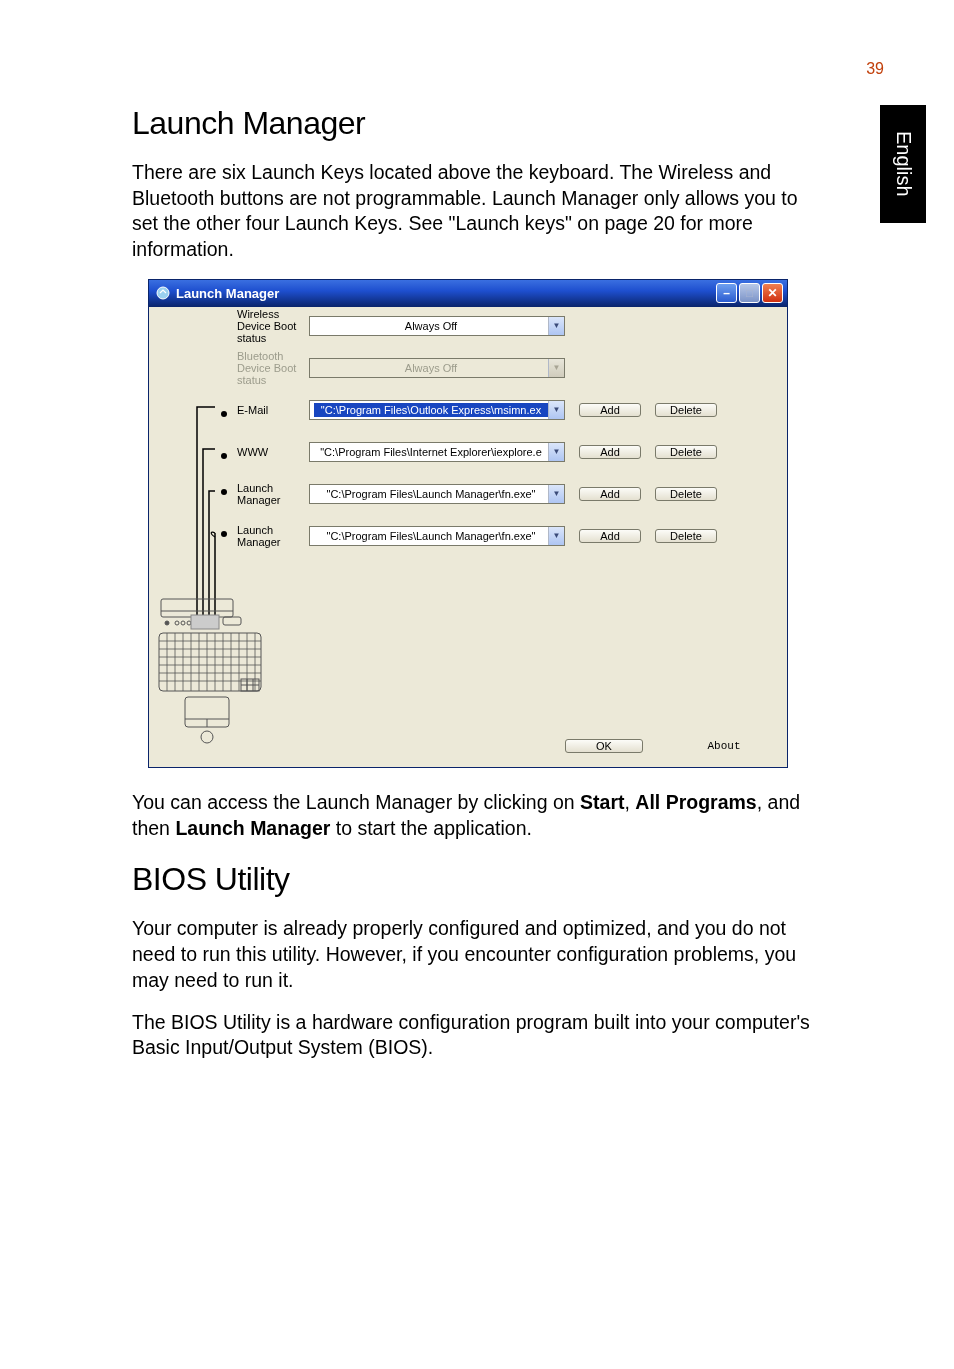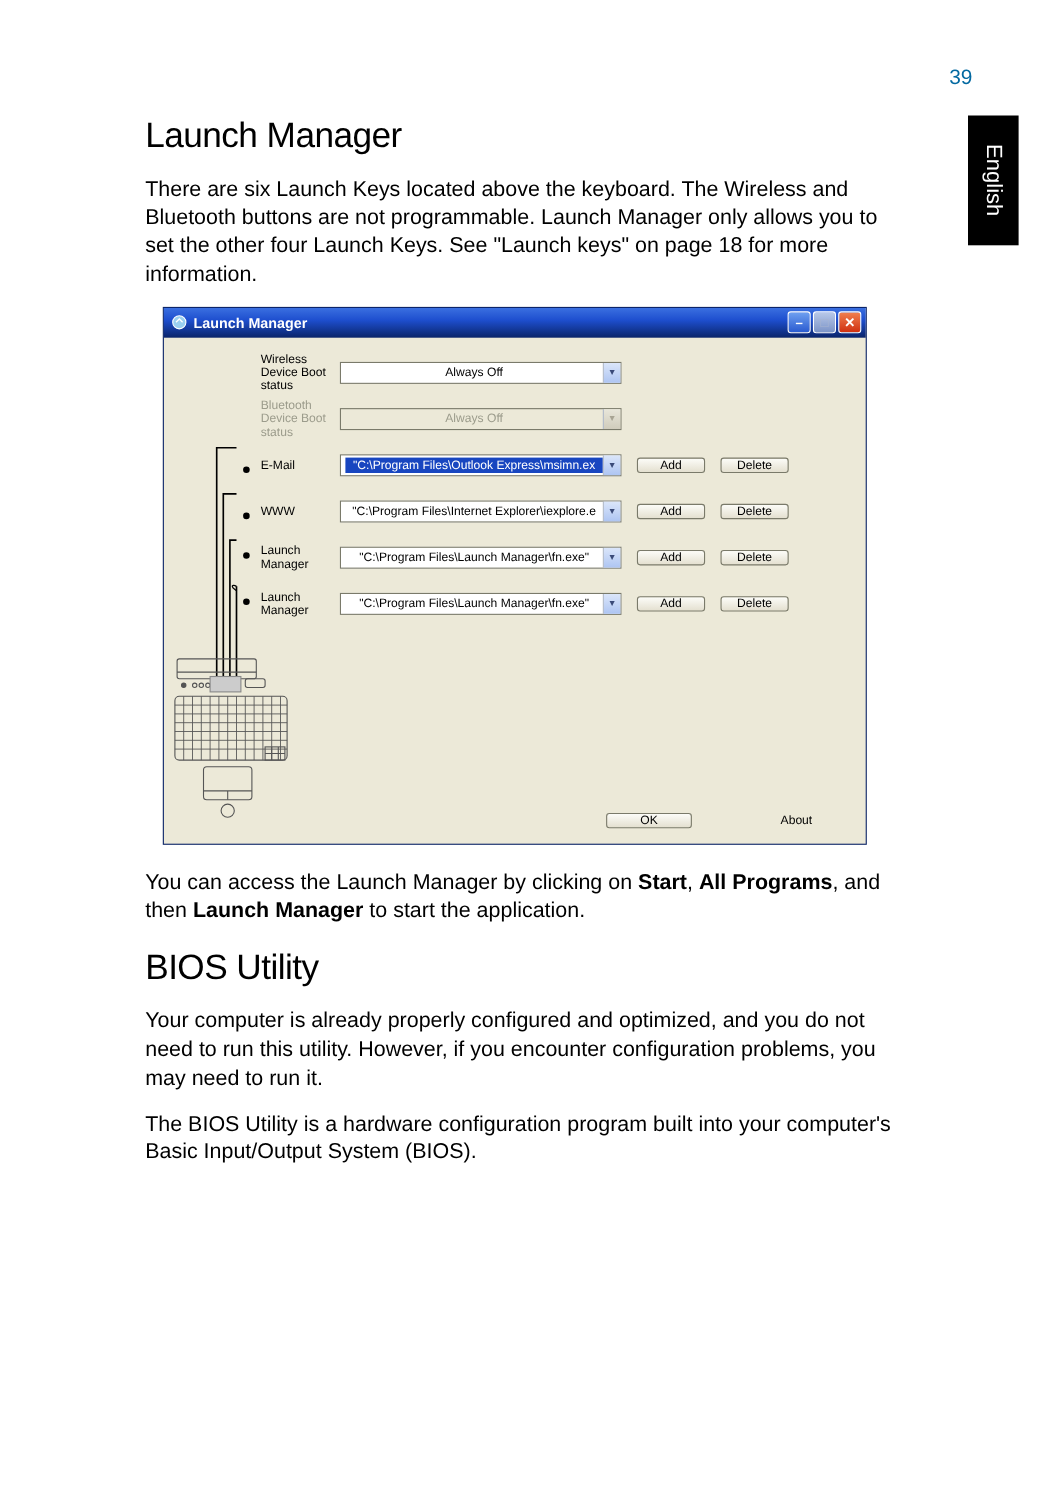--- a/index.html
+++ b/index.html
@@ -8,22 +8,22 @@
     background: #fff;
     font-family: Tahoma, Arial, sans-serif;
     width: 954px;
     height: 1369px;
     position: relative;
   }
   .page-number {
     position: absolute;
     top: 60px;
     right: 70px;
-    font-size: 19px;
-    color: #0369a1;
+    font-size: 16px;
+    color: #c2410c;
   }
   .side-tab {
     position: absolute;
     top: 105px;
     right: 28px;
     width: 46px;
     height: 118px;
     background: #000;
     color: #fff;
     writing-mode: vertical-rl;
@@ -84,21 +84,21 @@
     border-radius: 3px;
     display:flex; align-items:center; justify-content:center;
     font-size: 12px;
     font-family: Arial;
   }
   .win-min { background: linear-gradient(#6fa0f0,#2a5bd0); color:#fff; }
   .win-max { background: linear-gradient(#b8c8e8,#7c94c8); color:#a8b4d0; }
   .win-close { background: linear-gradient(#f08050,#d03010); color:#fff; font-weight:bold; }
 
   .win-body {
-    padding: 21px 10px 12px 10px;
+    padding: 8px 10px 12px 10px;
     position: relative;
     height: 460px;
   }
 
   .row {
     display:flex;
     align-items:center;
     margin-bottom: 20px;
     height: 22px;
   }
@@ -152,21 +152,21 @@
     border-radius:3px;
     font-size:11px;
     display:flex; align-items:center; justify-content:center;
   }
 
   .ok-about {
     position:absolute;
     bottom:14px;
     right:24px;
     display:flex;
-    gap:42px;
+    gap:28px;
   }
   .ok-about .btn { width:78px; }
 
   
   .sketch {
     position:absolute;
     left:6px;
     bottom:14px;
     width:118px;
     height:160px;
@@ -190,21 +190,21 @@
 <body>
 
 <div class="page-number">39</div>
 
 <div class="side-tab">English</div>
 
 <div class="content">
 
   <h1>Launch Manager</h1>
 
-  <p>There are six Launch Keys located above the keyboard. The Wireless and Bluetooth buttons are not programmable. Launch Manager only allows you to set the other four Launch Keys. See "Launch keys" on page 18 for more information.</p>
+  <p>There are six Launch Keys located above the keyboard. The Wireless and Bluetooth buttons are not programmable. Launch Manager only allows you to set the other four Launch Keys. See "Launch keys" on page 20 for more information.</p>
 
   <div class="window">
     <div class="titlebar">
       <span class="titlebar-icon">
         <svg viewBox="0 0 16 16">
             <circle cx="8" cy="8" r="6" fill="#9ad0f0" stroke="#fff" stroke-width="1"></circle>
             <path d="M5 8 L8 5 L11 8" stroke="#fff" fill="none" stroke-width="1.2"></path>
           </svg>
       </span>
       <span class="titlebar-title">Launch Manager</span>
@@ -329,21 +329,21 @@
             <rect x="30" y="104" width="44" height="30" rx="3"></rect>
             <line x1="30" y1="126" x2="74" y2="126"></line>
             <line x1="52" y1="126" x2="52" y2="134"></line>
             <circle cx="52" cy="144" r="6"></circle>
           </g>
         </svg>
       </div>
 
       <div class="ok-about">
         <div class="btn">OK</div>
-        <div class="btn" style="border:none;background:none;">About</div>
+        <div class="btn" style="border:none;background:none;font-family:Liberation Mono, monospace;">About</div>
       </div>
 
     </div>
   </div>
 
   <p>
     <span>You can access the Launch Manager by clicking on </span><span class="bold">Start</span><span>, </span><span class="bold">All Programs</span><span>, and then </span><span class="bold">Launch Manager</span><span> to start the application.</span>
   </p>
 
   <div class="sec2">

